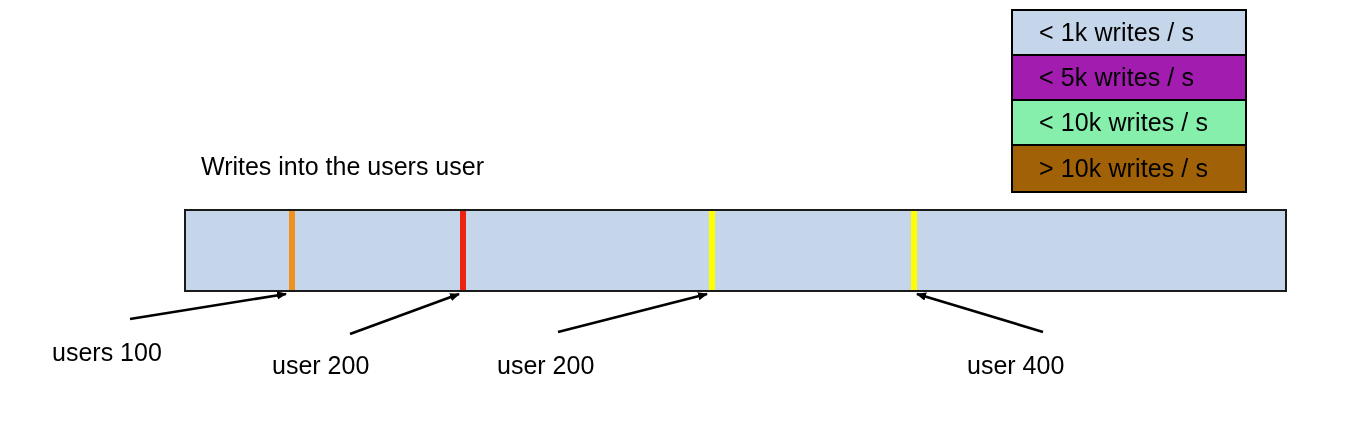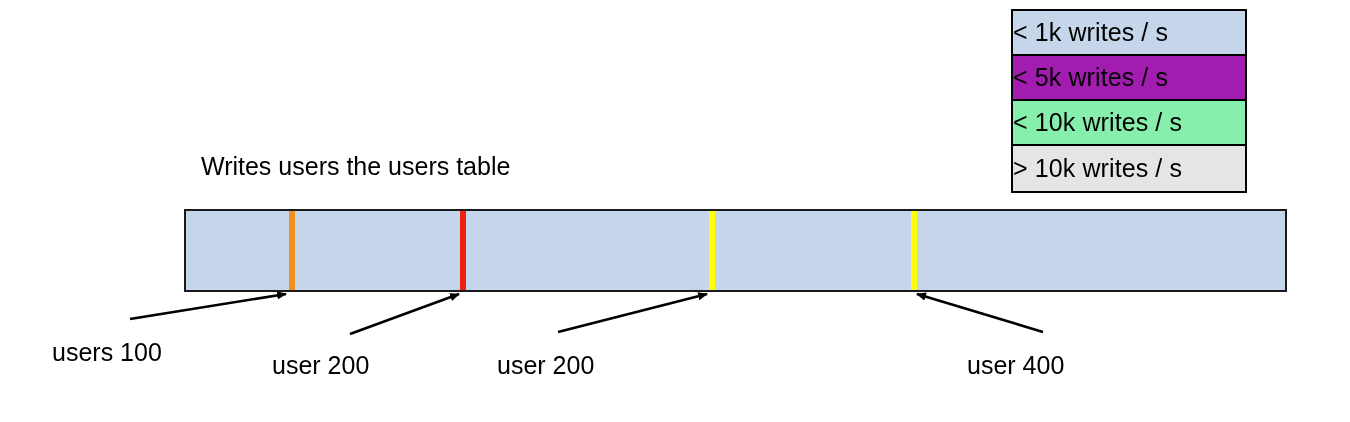--- a/index.html
+++ b/index.html
@@ -28,21 +28,21 @@
     width: 236px;
     border: 2px solid #000000;
     box-sizing: border-box;
   }
   .legend-row {
     height: 45px;
     box-sizing: border-box;
     border-bottom: 2px solid #000000;
     display: flex;
     align-items: center;
-    padding-left: 0;
+    padding-left: 26px;
   }
   .legend-row:last-child {
     border-bottom: none;
   }
   .legend-label {
     font-size: 25px;
     line-height: 25px;
     letter-spacing: 0.1px;
     white-space: nowrap;
     color: #000000;
@@ -104,26 +104,26 @@
   <div id="legend">
     <div class="legend-row" style="background:#c6d6ea;">
       <span class="legend-label">&lt; 1k writes / s</span>
     </div>
     <div class="legend-row" style="background:#a21caf;">
       <span class="legend-label">&lt; 5k writes / s</span>
     </div>
     <div class="legend-row" style="background:#86efac;">
       <span class="legend-label">&lt; 10k writes / s</span>
     </div>
-    <div class="legend-row" style="background:#e5e5e5;">
+    <div class="legend-row" style="background:#a16207;">
       <span class="legend-label">&gt; 10k writes / s</span>
     </div>
   </div>
 
-  <div id="chart-title">Writes users the users table</div>
+  <div id="chart-title">Writes into the users user</div>
 
   <div id="bar" style="background:#c6d6ea;">
     <div class="stripe" style="left:103px; background:#f0901e;"></div>
     <div class="stripe" style="left:274px; background:#ee2211;"></div>
     <div class="stripe" style="left:523px; background:#ffff00;"></div>
     <div class="stripe" style="left:725px; background:#ffff00;"></div>
   </div>
 
   <svg id="arrows" viewBox="0 0 1350 422" width="1350" height="422" xmlns="http://www.w3.org/2000/svg">
     <defs>

